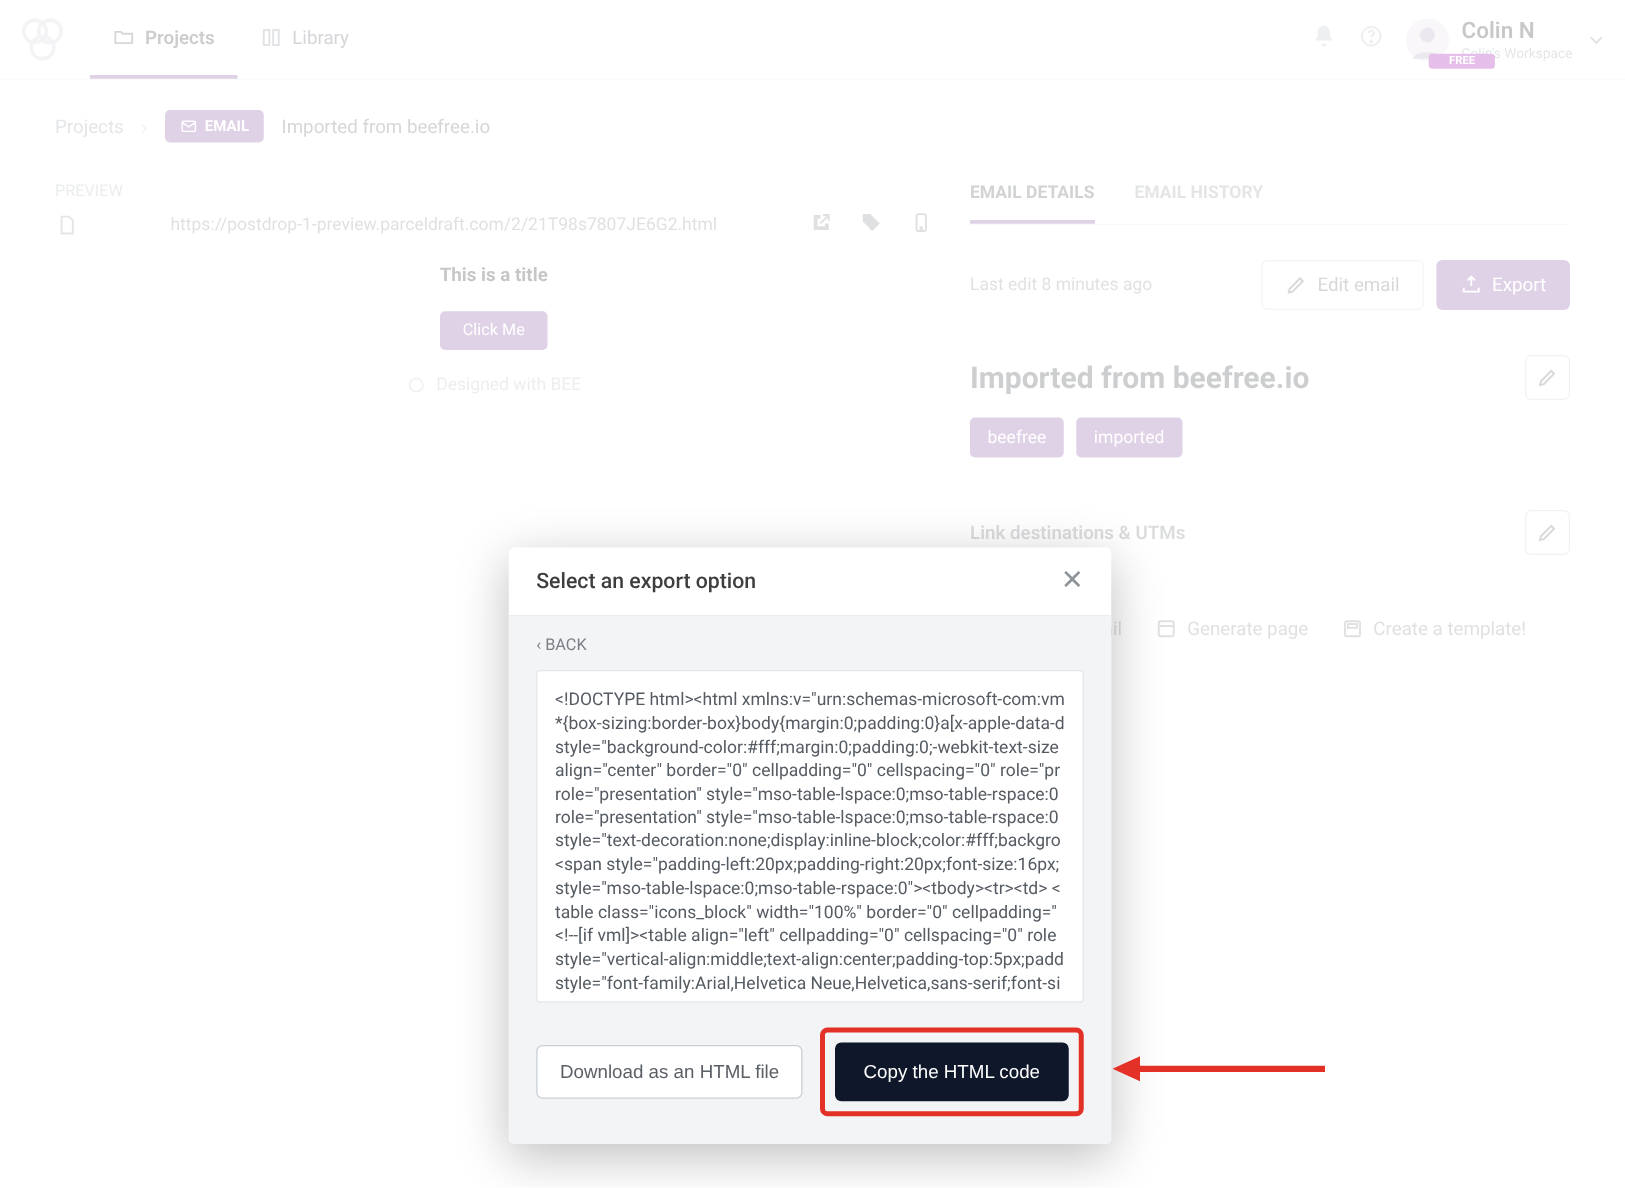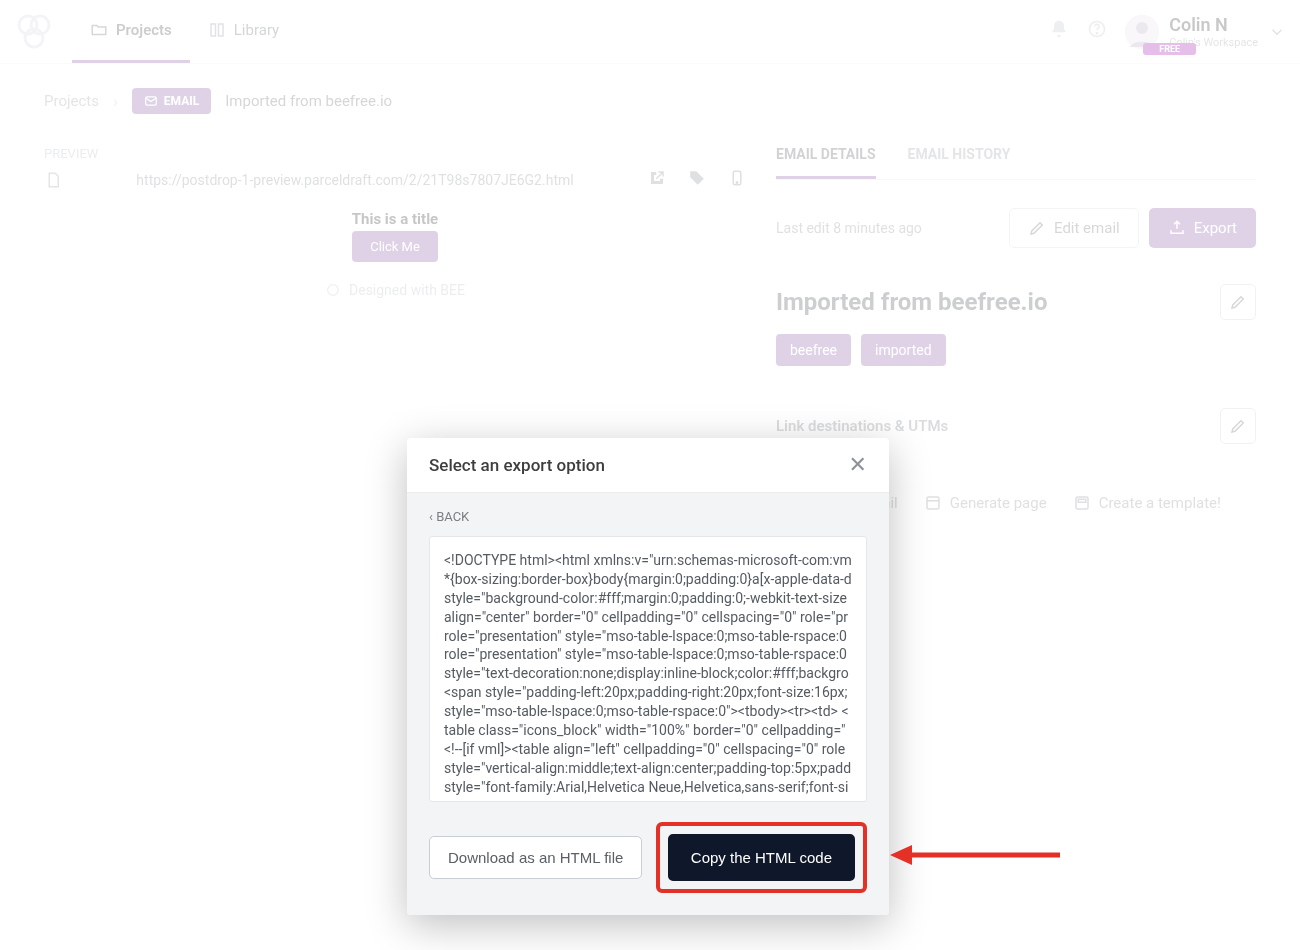--- a/index.html
+++ b/index.html
@@ -75,21 +75,21 @@
     .preview-label { color: #b3b9c0; font-size: 13px; margin-bottom: 8px; }
     .preview-url-row {
       display: flex; align-items: center; gap: 10px;
       color: #8a8f95; font-size: 14px; margin-bottom: 14px;
     }
     .preview-url { flex: 1; overflow: hidden; text-overflow: ellipsis; white-space: nowrap; text-align: center; }
     .preview-icons { display: flex; gap: 22px; color: #8a8f95; }
     .email-preview {
       text-align: center; padding: 6px 0 20px;
     }
-    .email-title { font-weight: 700; font-size: 15px; color: #333; margin-bottom: 3px; }
+    .email-title { font-weight: 700; font-size: 15px; color: #333; margin-bottom: 20px; }
     .email-btn {
       display: inline-block; background: #8b5fa8; color: #fff;
       font-size: 13px; padding: 8px 18px; border-radius: 4px; margin-bottom: 20px;
     }
     .email-designed {
       color: #b9bec4; font-size: 14px;
       display: flex; align-items: center; justify-content: center; gap: 8px;
     }
 
     

